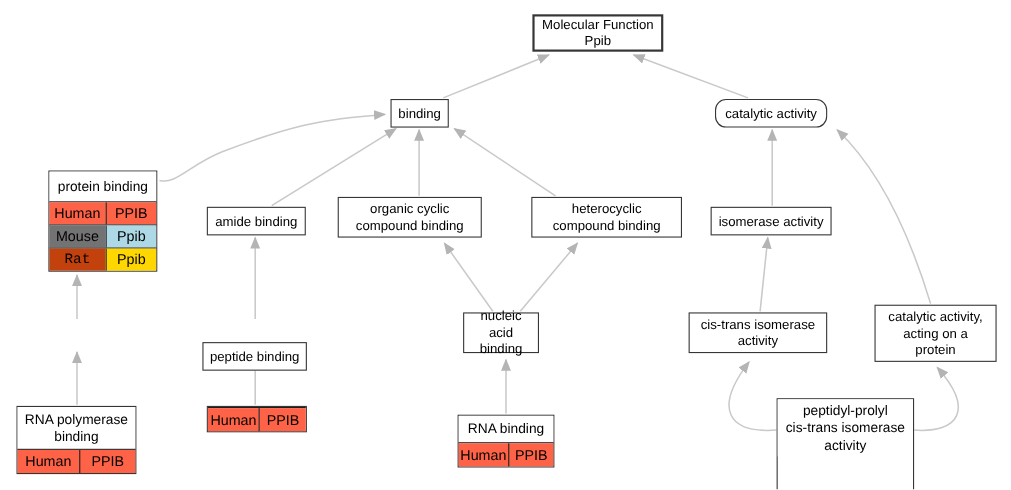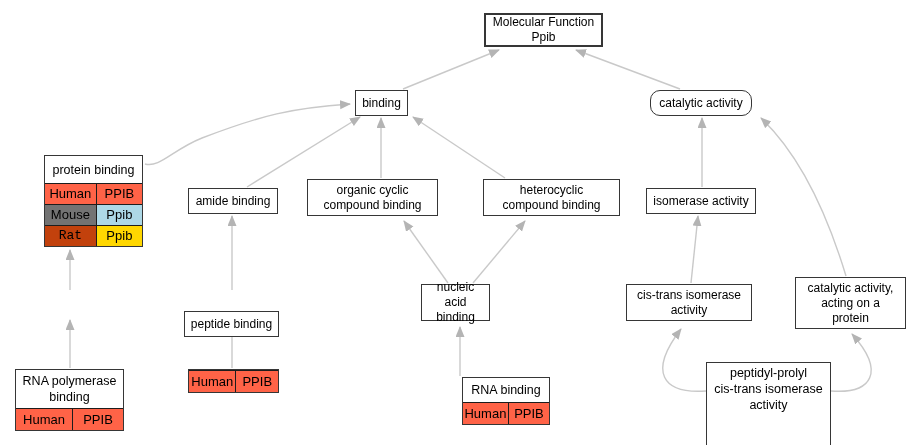--- a/index.html
+++ b/index.html
@@ -165,21 +165,21 @@
     </div>
   </div>
 
   <div class="tnode" style="left:188px;top:369px;width:91px;">
     <div class="trow" style="height:21px;">
       <div class="tcell species" style="background-color: rgb(255, 99, 71);">Human</div>
       <div class="tcell gene" style="background-color: rgb(255, 99, 71);">PPIB</div>
     </div>
   </div>
 
-  <div class="tnode" style="left:416px;top:377px;width:88px;margin-left:46px;">
+  <div class="tnode" style="left:416px;top:377px;width:88px;">
     <div class="thead" style="height:18px;">RNA binding</div>
     <div class="trow" style="height:21px;">
       <div class="tcell species" style="background-color: rgb(255, 99, 71);">Human</div>
       <div class="tcell gene" style="background-color: rgb(255, 99, 71);">PPIB</div>
     </div>
   </div>
 
   <div class="tnode" style="left:706px;top:362px;width:125px;gap:46px;">
     <div class="thead" style="height:46px;">peptidyl-prolyl
 cis-trans isomerase

